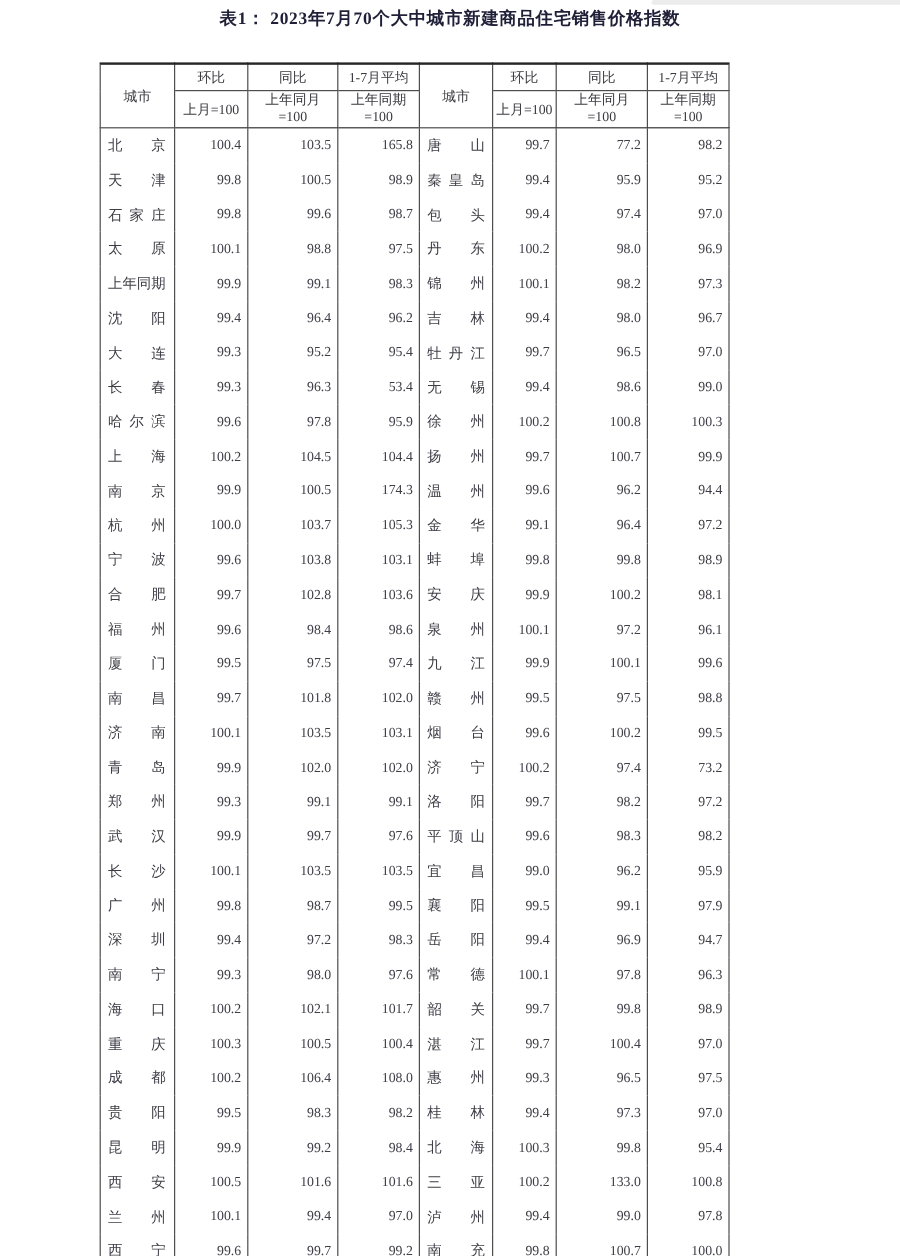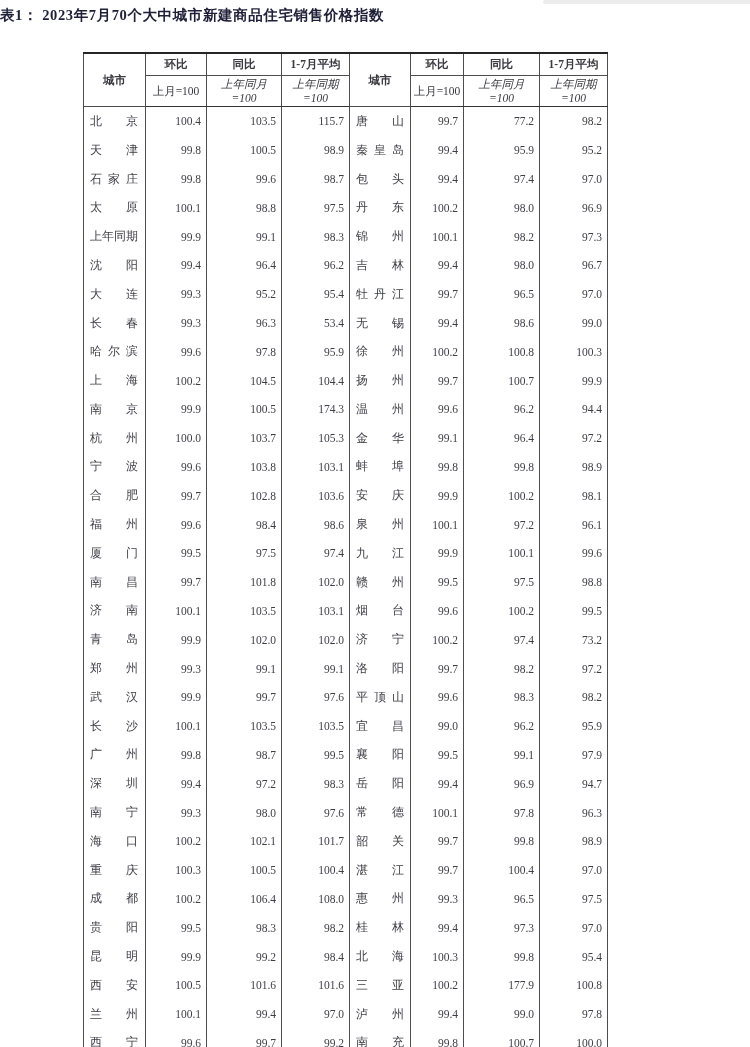--- a/index.html
+++ b/index.html
@@ -14,21 +14,21 @@
     position: absolute;
     left: 543px; top: 0;
     width: 207px; height: 4px;
     background: #ececec;
     border-radius: 3px 0 0 3px;
   }
   .title {
     position: absolute;
     top: 6px; left: 0;
     width: 750px;
-    text-align: left;
+    text-align: center;
     font-weight: bold;
     font-size: 14.5px;
     letter-spacing: 0.6px;
     color: #1f1f38;
     font-family: "Liberation Serif", "DejaVu Serif", serif;
   }
   table.price-table {
     position: absolute;
     left: 83px; top: 52px;
     width: 524px;
@@ -43,24 +43,24 @@
     border-right: 1px solid #4d4d4d;
     vertical-align: middle;
     overflow: hidden;
     white-space: nowrap;
   }
   thead td {
     text-align: center;
     font-size: 11.5px;
     color: #39393f;
   }
-  tr.h1 td { height: 19px; border-bottom: 1px solid #4d4d4d; font-weight: bold; }
+  tr.h1 td { height: 19px; border-bottom: 1px solid #4d4d4d; }
   tr.h2 td { height: 28px; border-bottom: 1.5px solid #333333; }
   td.city-h { border-bottom: 1.5px solid #333333; }
-  .blk { display: block; line-height: 1.22; font-style: italic; }
+  .blk { display: block; line-height: 1.22; }
   tbody td { height: 26.8px; font-size: 11.5px; }
   td.city { padding-left: 6px; font-size: 12px; }
   .cityname {
     display: inline-block;
     width: 48px;
     text-align: justify;
     text-align-last: justify;
   }
   td.num {
     text-align: right;
@@ -118,21 +118,21 @@
       </td>
     </tr>
   </thead>
   <tbody>
       <tr class="data-row">
     <td class="city">
       <span class="cityname">北京</span>
     </td>
     <td class="num">100.4</td>
     <td class="num">103.5</td>
-    <td class="num">115.7</td>
+    <td class="num">165.8</td>
     <td class="city">
       <span class="cityname">唐山</span>
     </td>
     <td class="num">99.7</td>
     <td class="num">77.2</td>
     <td class="num">98.2</td>
   </tr>
       <tr class="data-row">
     <td class="city">
       <span class="cityname">天津</span>
@@ -543,21 +543,21 @@
     <td class="city">
       <span class="cityname">西安</span>
     </td>
     <td class="num">100.5</td>
     <td class="num">101.6</td>
     <td class="num">101.6</td>
     <td class="city">
       <span class="cityname">三亚</span>
     </td>
     <td class="num">100.2</td>
-    <td class="num">177.9</td>
+    <td class="num">133.0</td>
     <td class="num">100.8</td>
   </tr>
       <tr class="data-row">
     <td class="city">
       <span class="cityname">兰州</span>
     </td>
     <td class="num">100.1</td>
     <td class="num">99.4</td>
     <td class="num">97.0</td>
     <td class="city">

